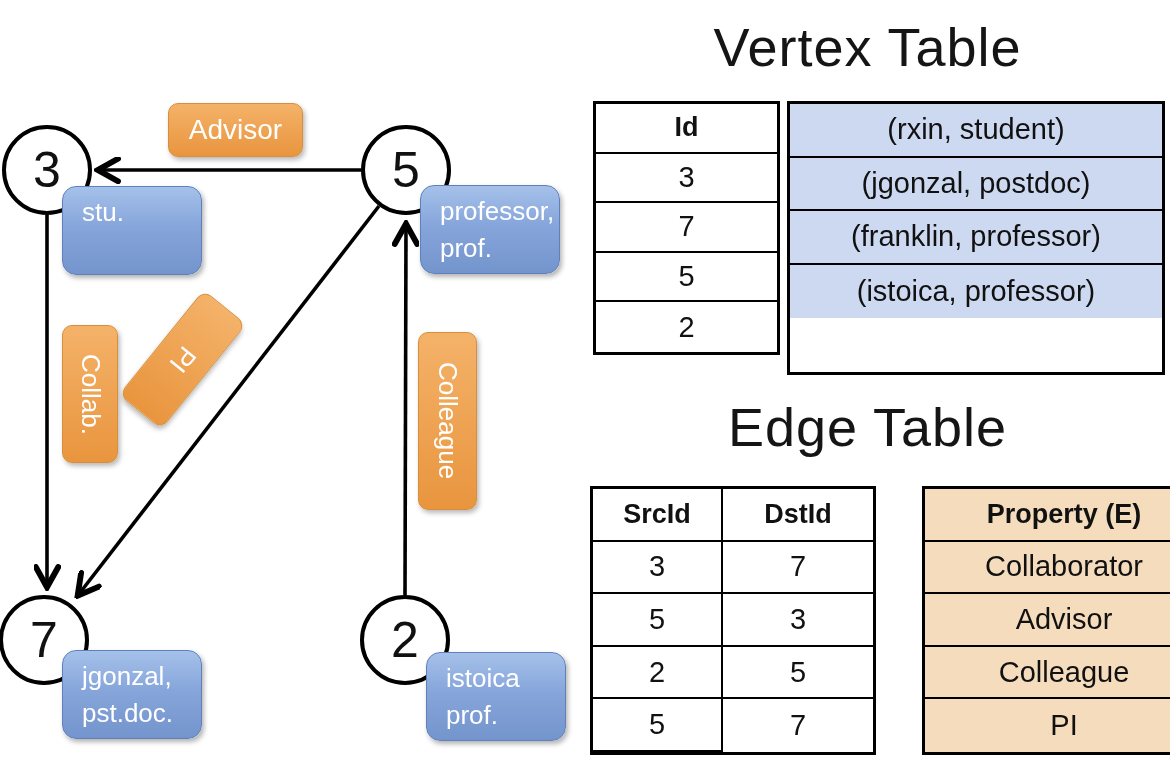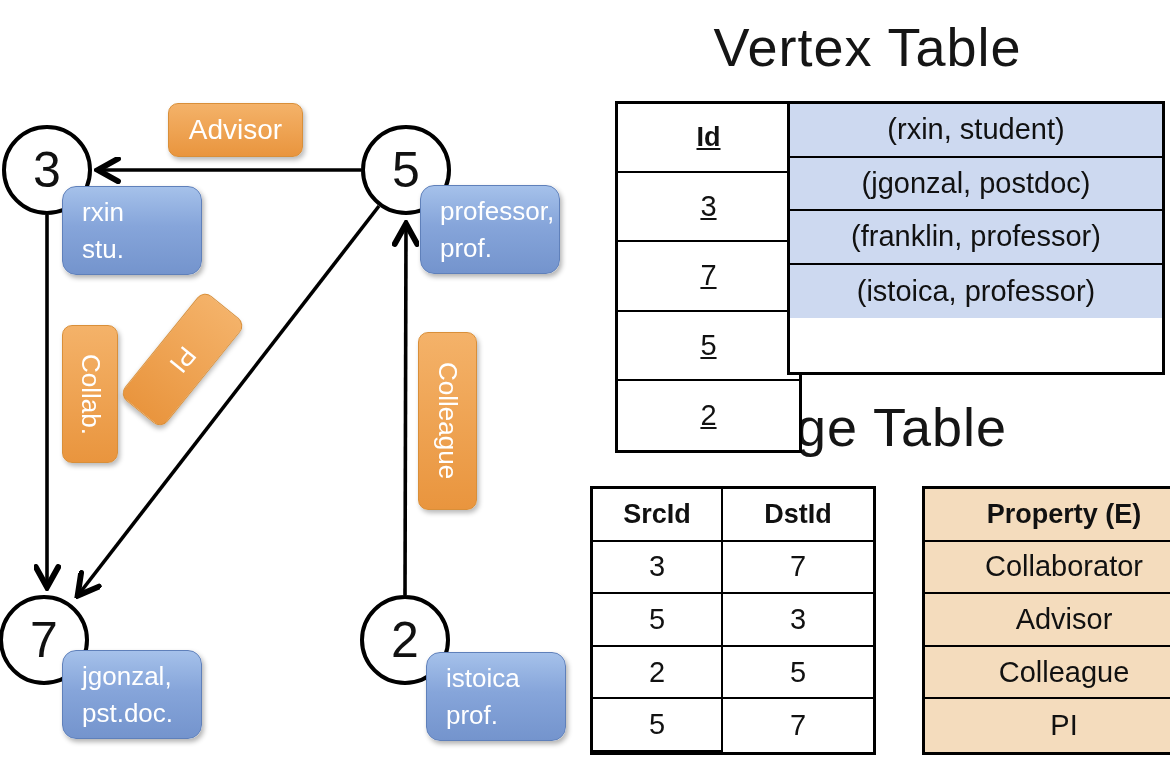--- a/index.html
+++ b/index.html
@@ -64,21 +64,21 @@
   }
   .subtable .cell:last-child { border-bottom: none; }
   .subtable .cell.hdr { font-weight: 700; font-size: 27px; }
   .two-col { grid-template-columns: 1fr 1.155fr; }
   .two-col .cell:nth-child(odd) { border-right: 2px solid #000; }
   .num { font-size: 33px; }
   .blue-cell  { background: #cdd9f0; }
   .tan-cell   { background: #f4dcbd; }
 
   
-  #vt-id   { left: 615px; top: 101px; width: 187px; height: 352px; grid-template-rows: repeat(5,1fr); text-decoration: underline; }
+  #vt-id   { left: 593px; top: 101px; width: 187px; height: 254px; grid-template-rows: repeat(5,1fr); }
   #vt-prop { left: 787px; top: 101px; width: 378px; height: 274px; grid-template-rows: repeat(5,1fr); }
   
   #et-ids  { left: 590px; top: 486px; width: 286px; height: 269px; grid-template-rows: repeat(5,1fr); }
   #et-prop { left: 922px; top: 486px; width: 284px; height: 269px; grid-template-rows: repeat(5,1fr); }
 </style>
 </head>
 <body>
 
 <div id="stage">
 
@@ -104,21 +104,20 @@
     <span>5</span>
   </div>
   <div class="node-circle" style="left:-1px;  top:595px;">
     <span>7</span>
   </div>
   <div class="node-circle" style="left:360px; top:595px;">
     <span>2</span>
   </div>
 
   <div class="node-box" style="left:62px;  top:186px;">
-    <div>rxin</div>
     <div>stu.</div>
   </div>
   <div class="node-box" style="left:420px; top:185px;">
     <div>professor,</div>
     <div>prof.</div>
   </div>
   <div class="node-box" style="left:62px;  top:650px;">
     <div>jgonzal,</div>
     <div>pst.doc.</div>
   </div>

